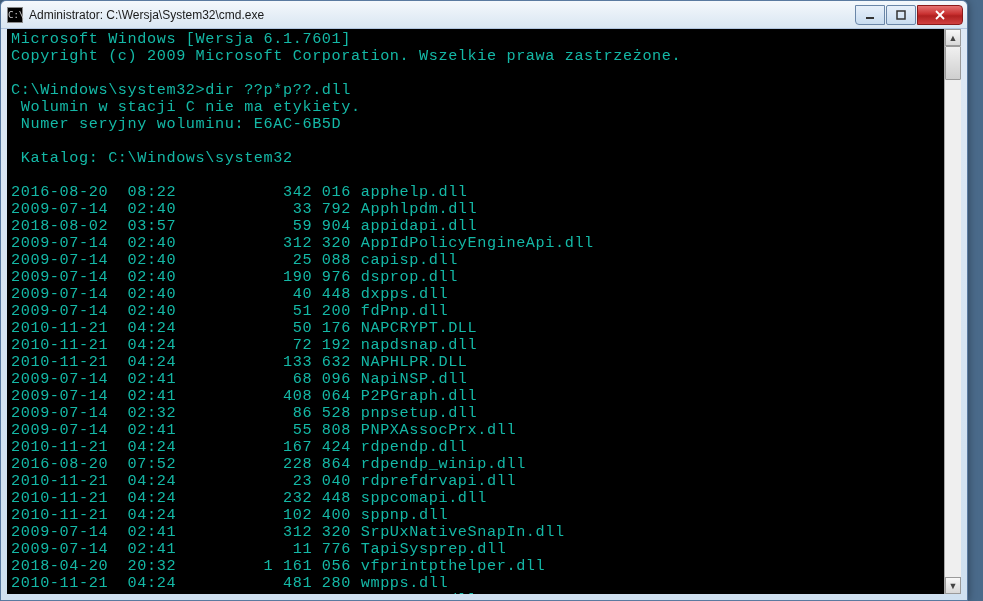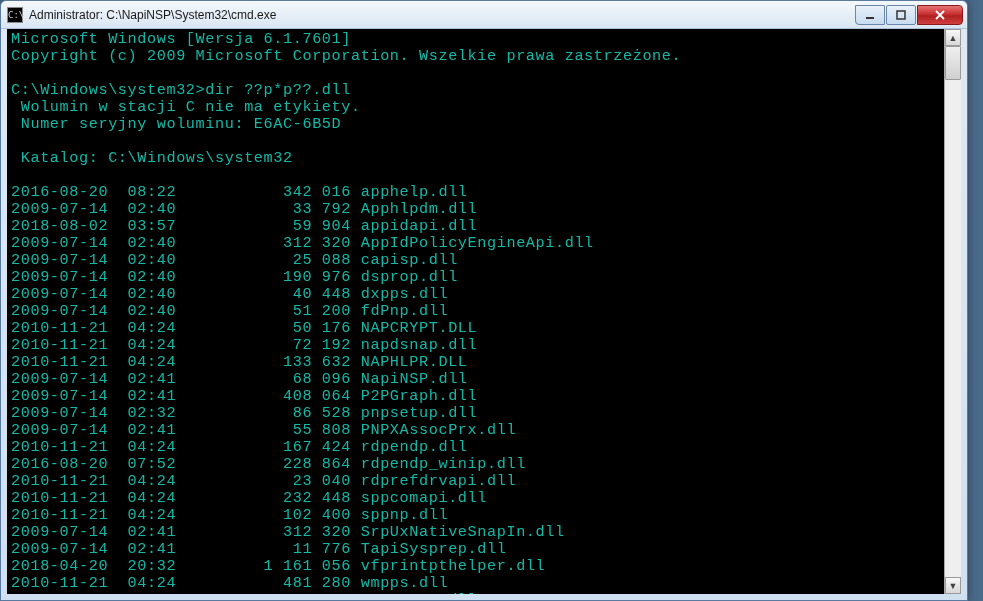--- a/index.html
+++ b/index.html
@@ -119,21 +119,21 @@
     border: 1px solid #9a9a9a;
     border-radius: 1px;
   }
 </style>
 </head>
 <body>
 
 <div class="window">
   <div class="titlebar">
     <div class="icon-box">C:\</div>
-    <div class="title-text">Administrator: C:\NapiNSP\System32\cmd.exe</div>
+    <div class="title-text">Administrator: C:\Wersja\System32\cmd.exe</div>
     <div class="win-buttons">
       <div class="win-btn min">
         <svg viewBox="0 0 10 10">
             <line x1="1" y1="8" x2="9" y2="8" stroke="#333" stroke-width="2"></line>
           </svg>
       </div>
       <div class="win-btn">
         <svg viewBox="0 0 10 10">
             <rect x="1" y="1" width="8" height="8" fill="none" stroke="#333" stroke-width="1.5"></rect>
           </svg>

